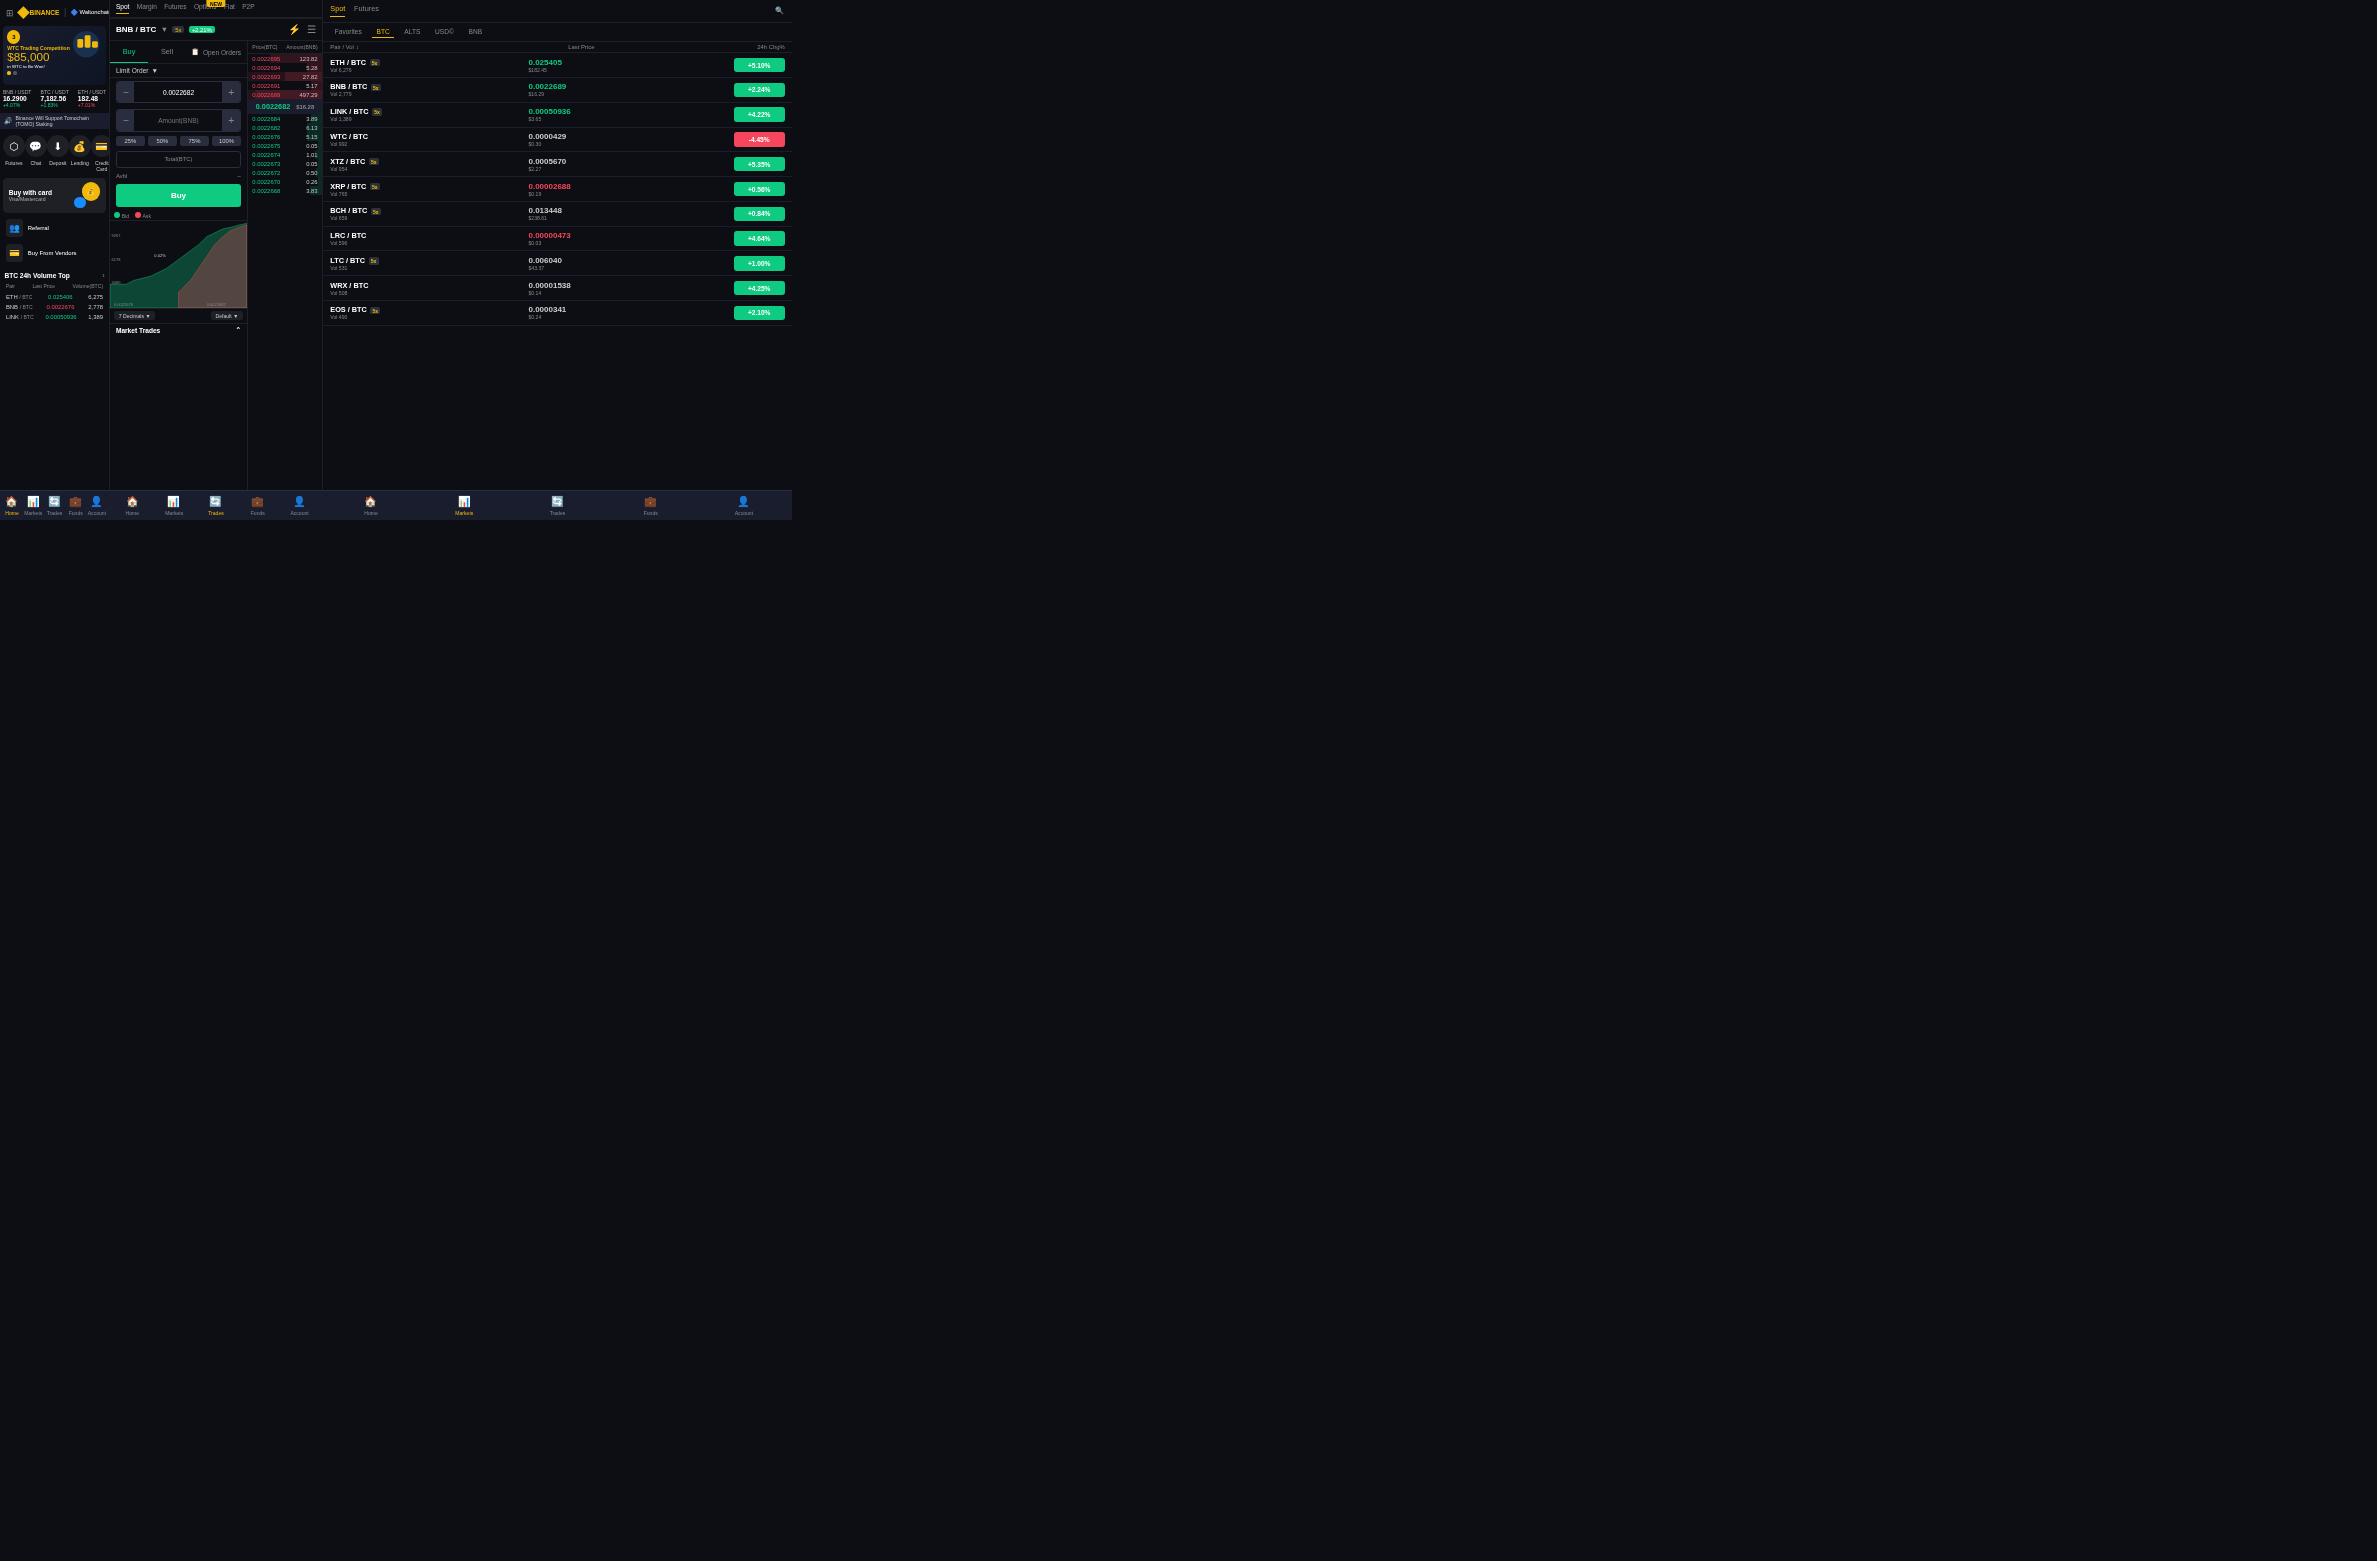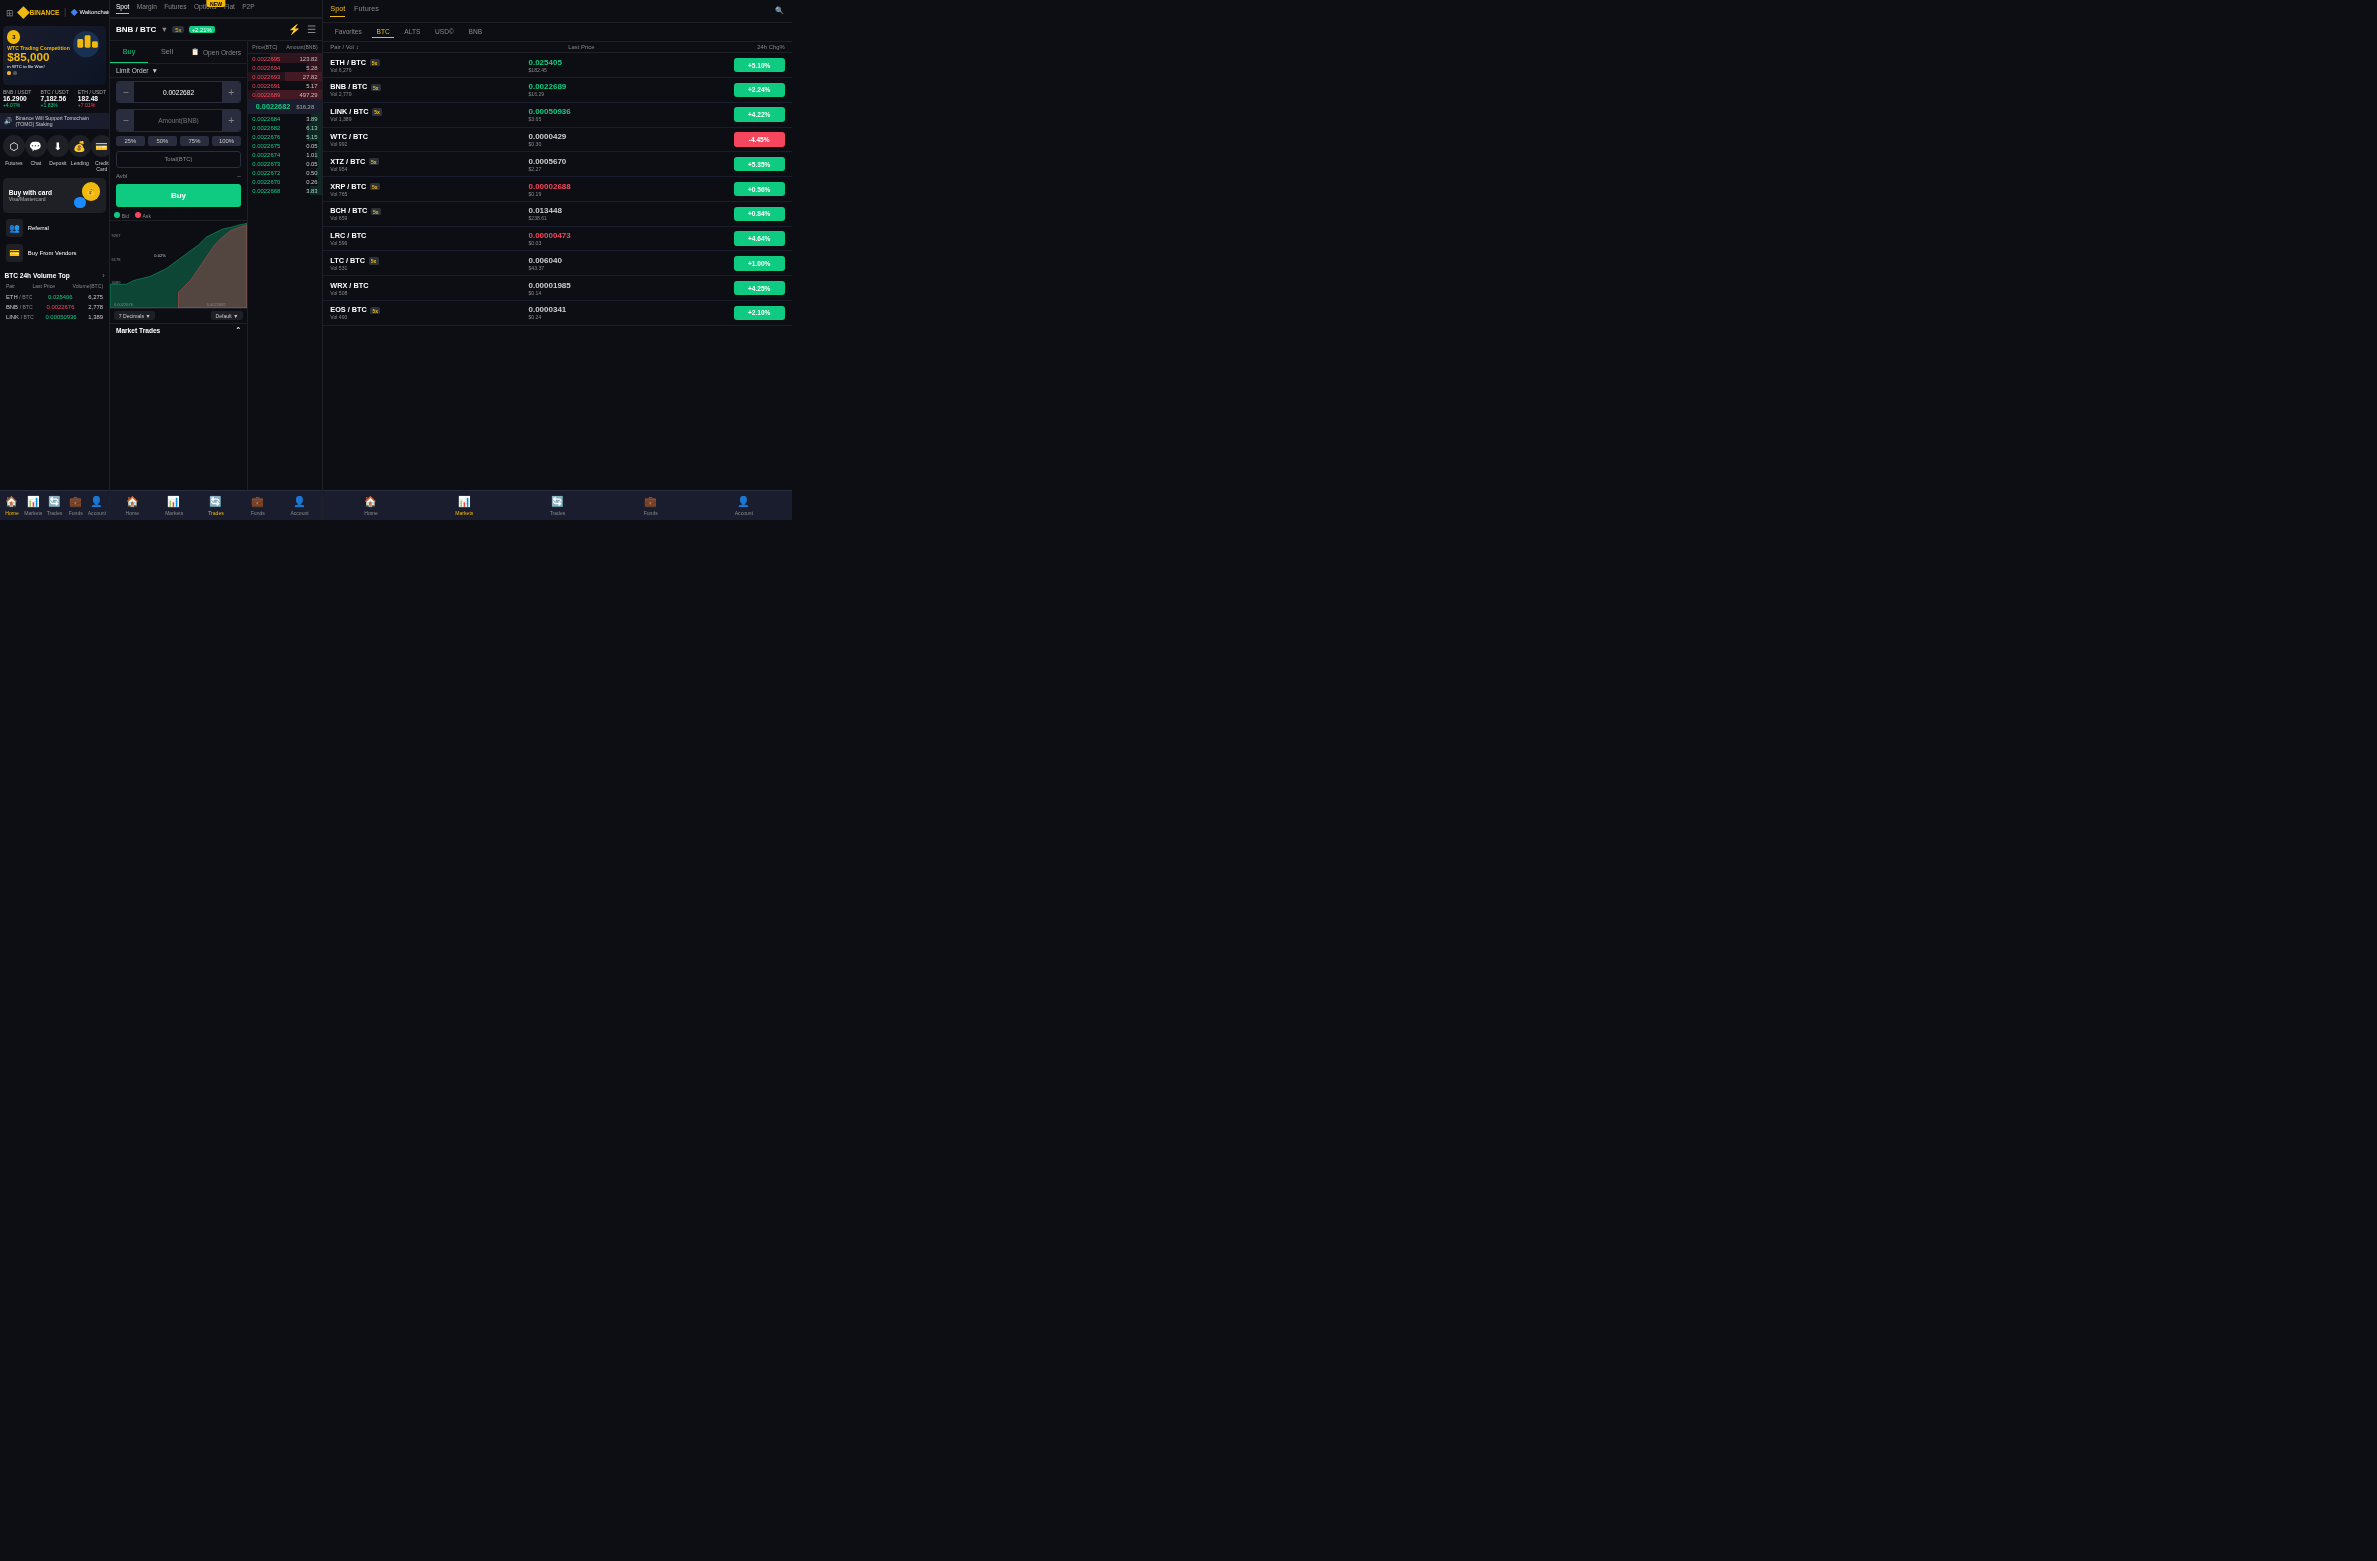--- a/index.html
+++ b/index.html
@@ -87,21 +87,21 @@
       border-radius: 50%;
       color: #000;
       font-weight: bold;
       font-size: 5.9px;
       display: flex;
       align-items: center;
       justify-content: center;
       margin-bottom: 1.5px;
     }
     .promo-title { color: #f0b90b; font-size: 5.1px; font-weight: bold; }
-    .promo-amount { color: #f0b90b; font-size: 11.7px; font-weight: 700; line-height: 1; }
+    .promo-amount { color: #f0b90b; font-size: 11.7px; font-weight: 400; line-height: 1; }
     .promo-sub { color: #fff; font-size: 4.4px; margin-top: 0.7px; }
     .promo-dots { display: flex; gap: 2.2px; margin-top: 2.9px; }
     .dot { width: 3.7px; height: 3.7px; border-radius: 50%; background: #f0b90b; }
     .dot.inactive { background: #555; }
 
     .ticker-bar {
       display: flex;
       padding: 4.4px 2.9px;
       justify-content: space-between;
     }
@@ -1155,21 +1155,21 @@
       </div>
       <div class="change-btn green">+1.00%</div>
     </div>
 
     <div class="market-row">
       <div class="mr-pair">
         <div class="mr-pair-name">WRX / BTC</div>
         <div class="mr-pair-sub">Vol 508</div>
       </div>
       <div class="mr-price-block">
-        <div class="mr-price" style="color:#ccc;">0.00001985</div>
+        <div class="mr-price" style="color:#ccc;">0.00001538</div>
         <div class="mr-usd">$0.14</div>
       </div>
       <div class="change-btn green">+4.25%</div>
     </div>
 
     <div class="market-row">
       <div class="mr-pair">
         <div class="mr-pair-name">EOS / BTC <span class="lev-badge">5x</span></div>
         <div class="mr-pair-sub">Vol 490</div>
       </div>

